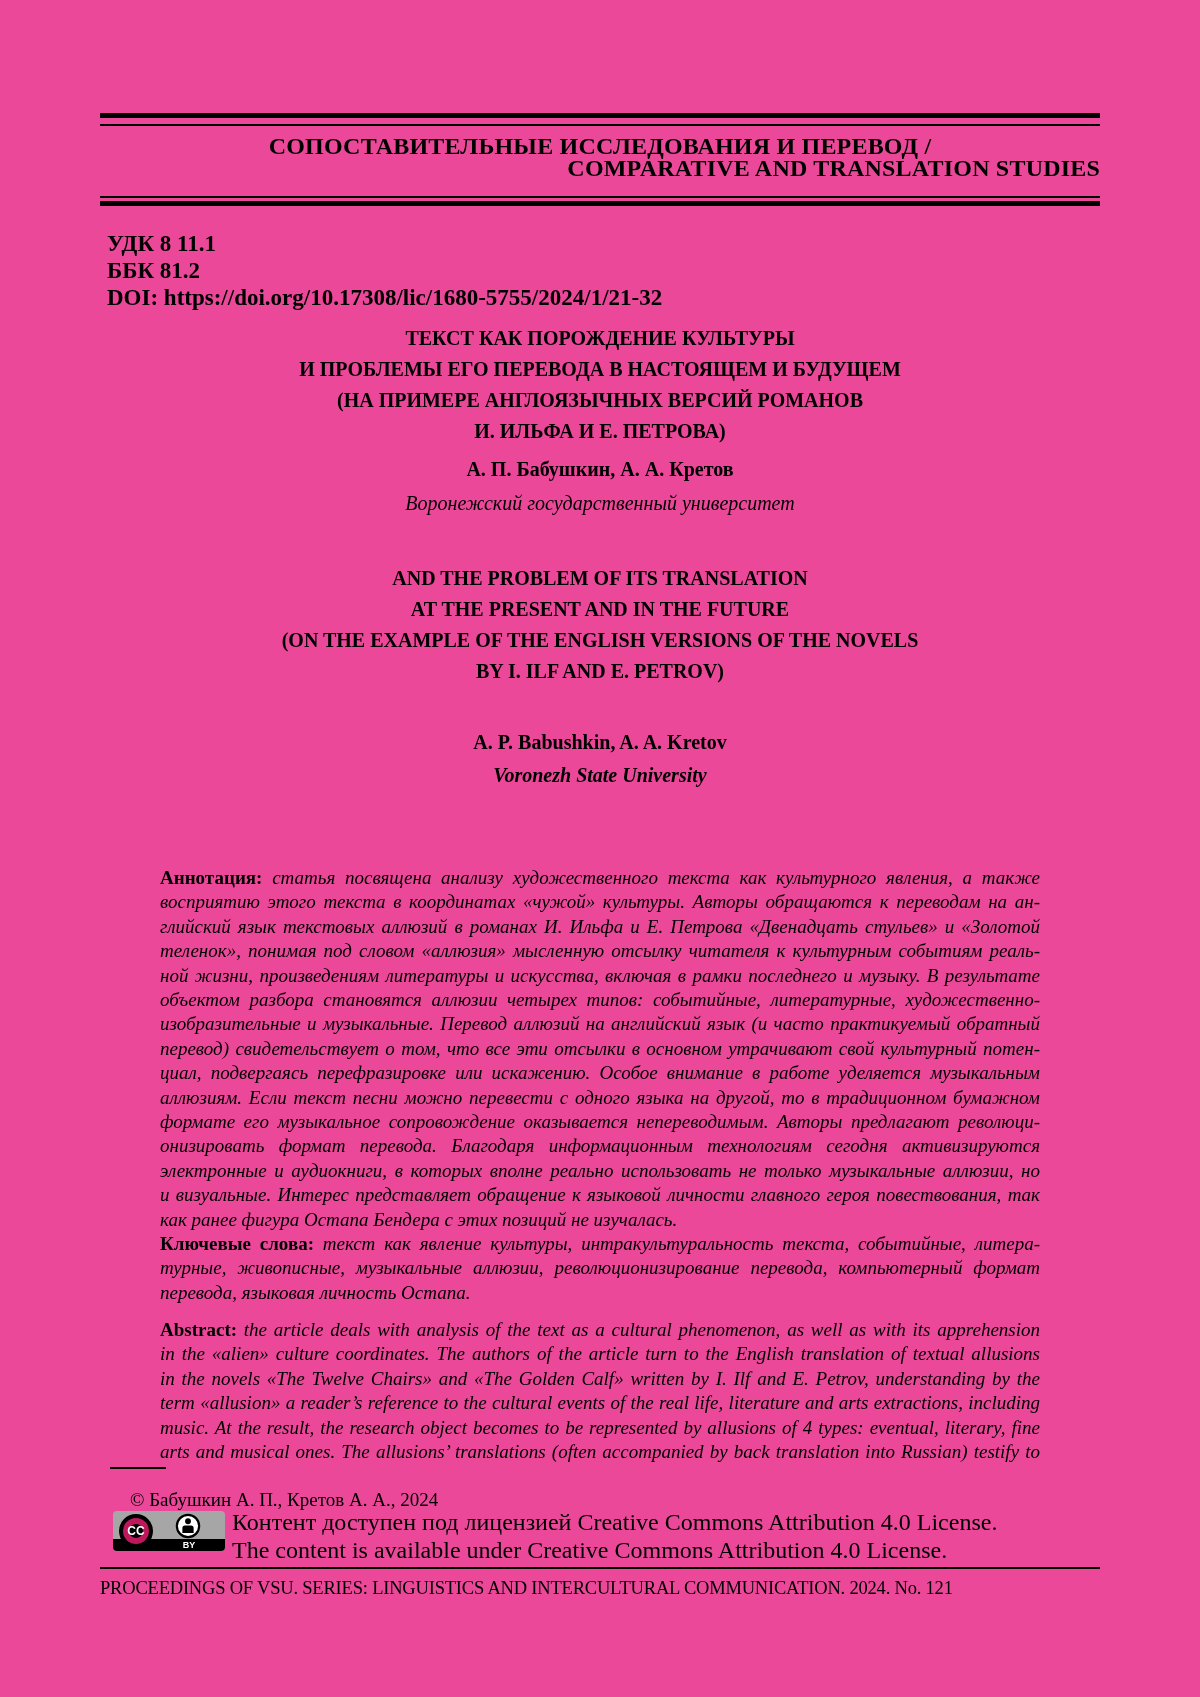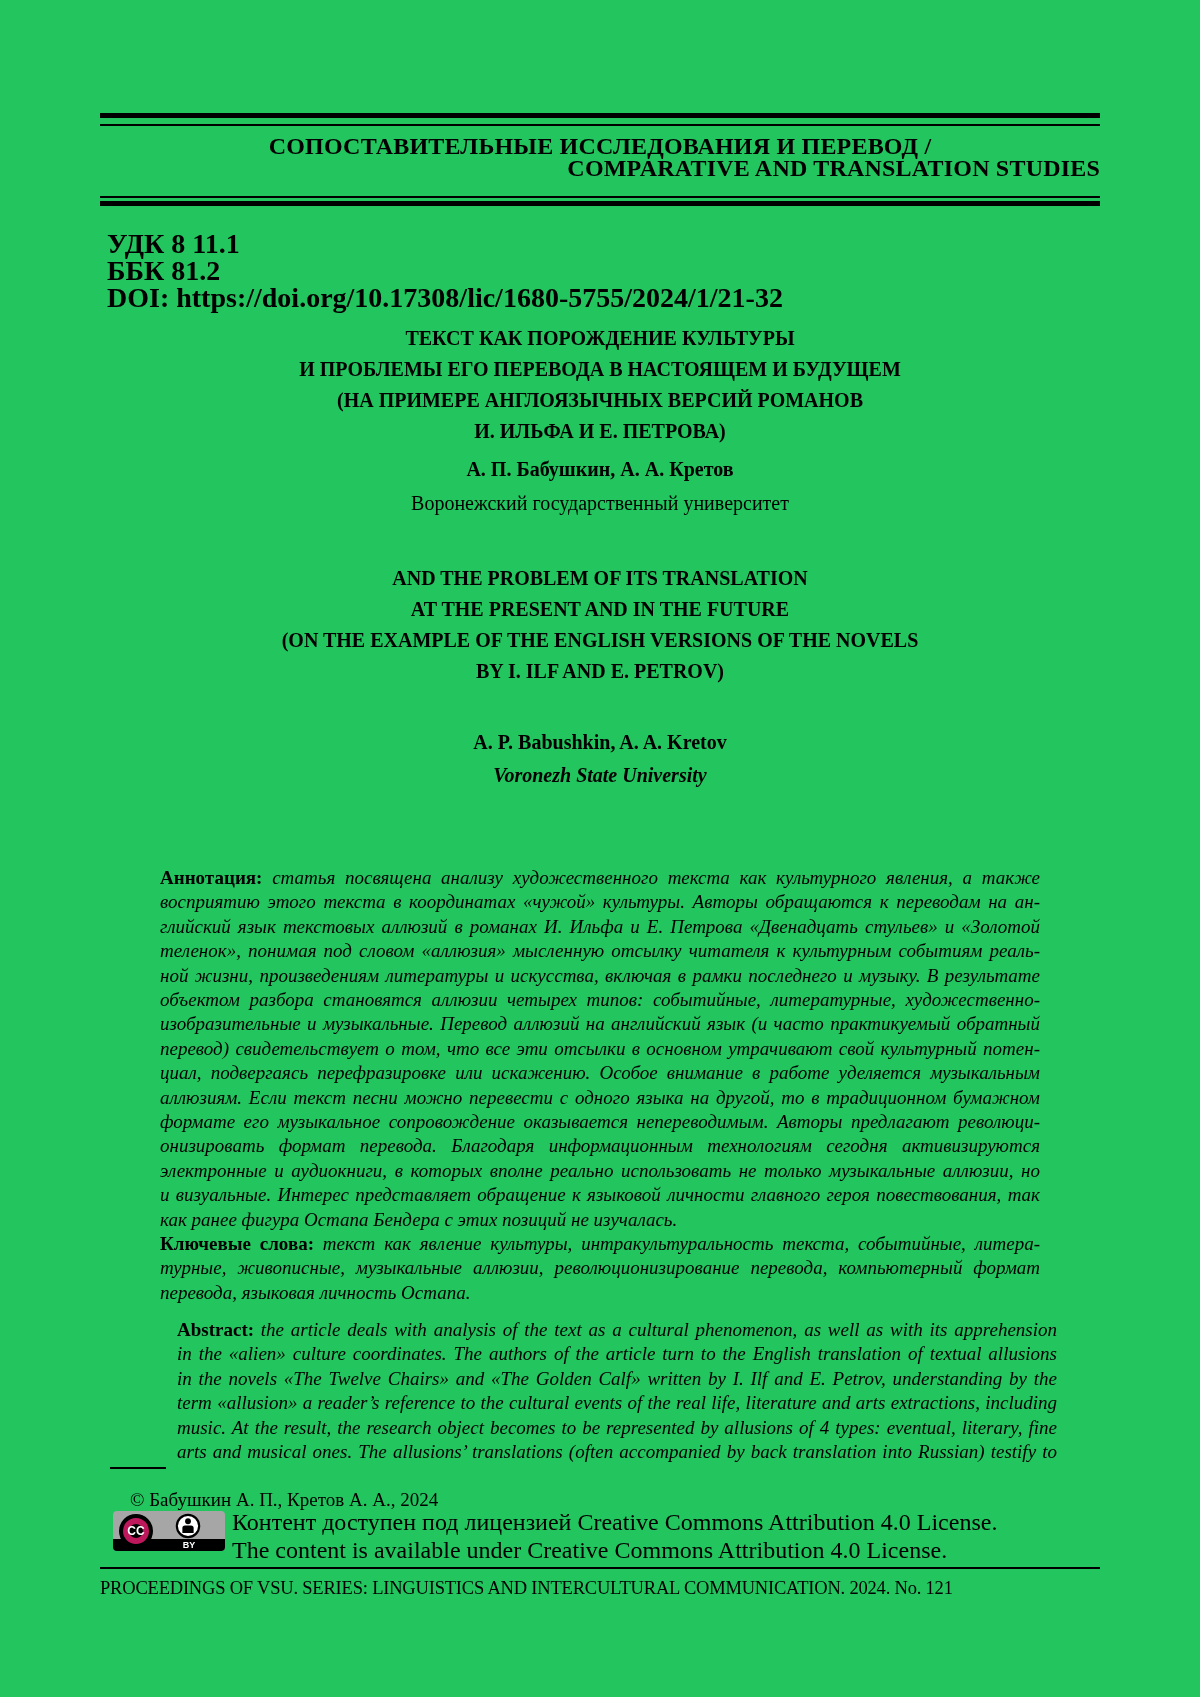--- a/index.html
+++ b/index.html
@@ -1,32 +1,32 @@
 <!DOCTYPE html>
 <html><head>
 <meta charset="utf-8">
 <style>
   html,body{margin:0;padding:0;background:#e9e9e9;}
   .page{
     position:relative;
     width:1200px;height:1697px;
-    background:#22c55e;
+    background:#ec4899;
     color:#000;
     font-family:"Liberation Serif", serif;
     margin:0 auto;
     overflow:hidden;
   }
   .abs{position:absolute;}
   .rule{background:#000;}
   .centerblock{left:100px;width:1000px;text-align:center;}
   .band-title{font-weight:bold;font-size:24px;line-height:30px;letter-spacing:0.2px;}
-  .meta-block{left:107px;font-weight:bold;font-size:28px;line-height:27px;}
+  .meta-block{left:107px;font-weight:bold;font-size:23px;line-height:27px;}
   .doc-title{font-weight:bold;font-size:20px;line-height:31px;}
   .byline{font-weight:bold;font-size:20px;}
-  .affil-ru{font-size:20px;}
+  .affil-ru{font-style:italic;font-size:20px;}
   .affil-en{font-style:italic;font-weight:bold;font-size:20px;text-align:center;}
   .body-block{left:160px;width:880px;font-style:italic;font-size:19px;}
   .jline{text-align:justify;text-align-last:justify;line-height:24.4px;}
   .jline.lastline{text-align-last:left;}
   .lead{font-weight:bold;font-style:normal;}
   .copyright{font-size:19px;}
   .license{font-size:24px;line-height:27.5px;}
   .footer-row{left:100px;width:1000px;display:flex;justify-content:flex-start;
     font-size:18.5px;letter-spacing:-0.2px;}
   
@@ -98,21 +98,21 @@
       <div class="jline">электронные и аудиокниги, в которых вполне реально использовать не только музыкальные аллюзии, но</div>
       <div class="jline">и визуальные. Интерес представляет обращение к языковой личности главного героя повествования, так</div>
       <div class="jline lastline">как ранее фигура Остапа Бендера с этих позиций не изучалась.</div>
     </div>
   <div class="abs body-block" style="top:1232px;">
       <div class="jline"><b class="lead">Ключевые слова:</b> текст как явление культуры, интракультуральность текста, событийные, литера-</div>
       <div class="jline">турные, живописные, музыкальные аллюзии, революционизирование перевода, компьютерный формат</div>
       <div class="jline lastline">перевода, языковая личность Остапа.</div>
     </div>
 
-  <div class="abs body-block" style="top:1318px;margin-left:17px;">
+  <div class="abs body-block" style="top:1318px;">
       <div class="jline"><b class="lead">Abstract:</b> the article deals with analysis of the text as a cultural phenomenon, as well as with its apprehension</div>
       <div class="jline">in the «alien» culture coordinates. The authors of the article turn to the English translation of textual allusions</div>
       <div class="jline">in the novels «The Twelve Chairs» and «The Golden Calf» written by I. Ilf and E. Petrov, understanding by the</div>
       <div class="jline">term «allusion» a reader’s reference to the cultural events of the real life, literature and arts extractions, including</div>
       <div class="jline">music. At the result, the research object becomes to be represented by allusions of 4 types: eventual, literary, fine</div>
       <div class="jline">arts and musical ones. The allusions’ translations (often accompanied by back translation into Russian) testify to</div>
     </div>
 
   <div class="abs rule" style="left:110px;top:1467px;width:56px;height:2px;"></div>
   <div class="abs copyright" style="left:130px;top:1481px;margin-top:8px;">© Бабушкин А. П., Кретов А. А., 2024</div>

